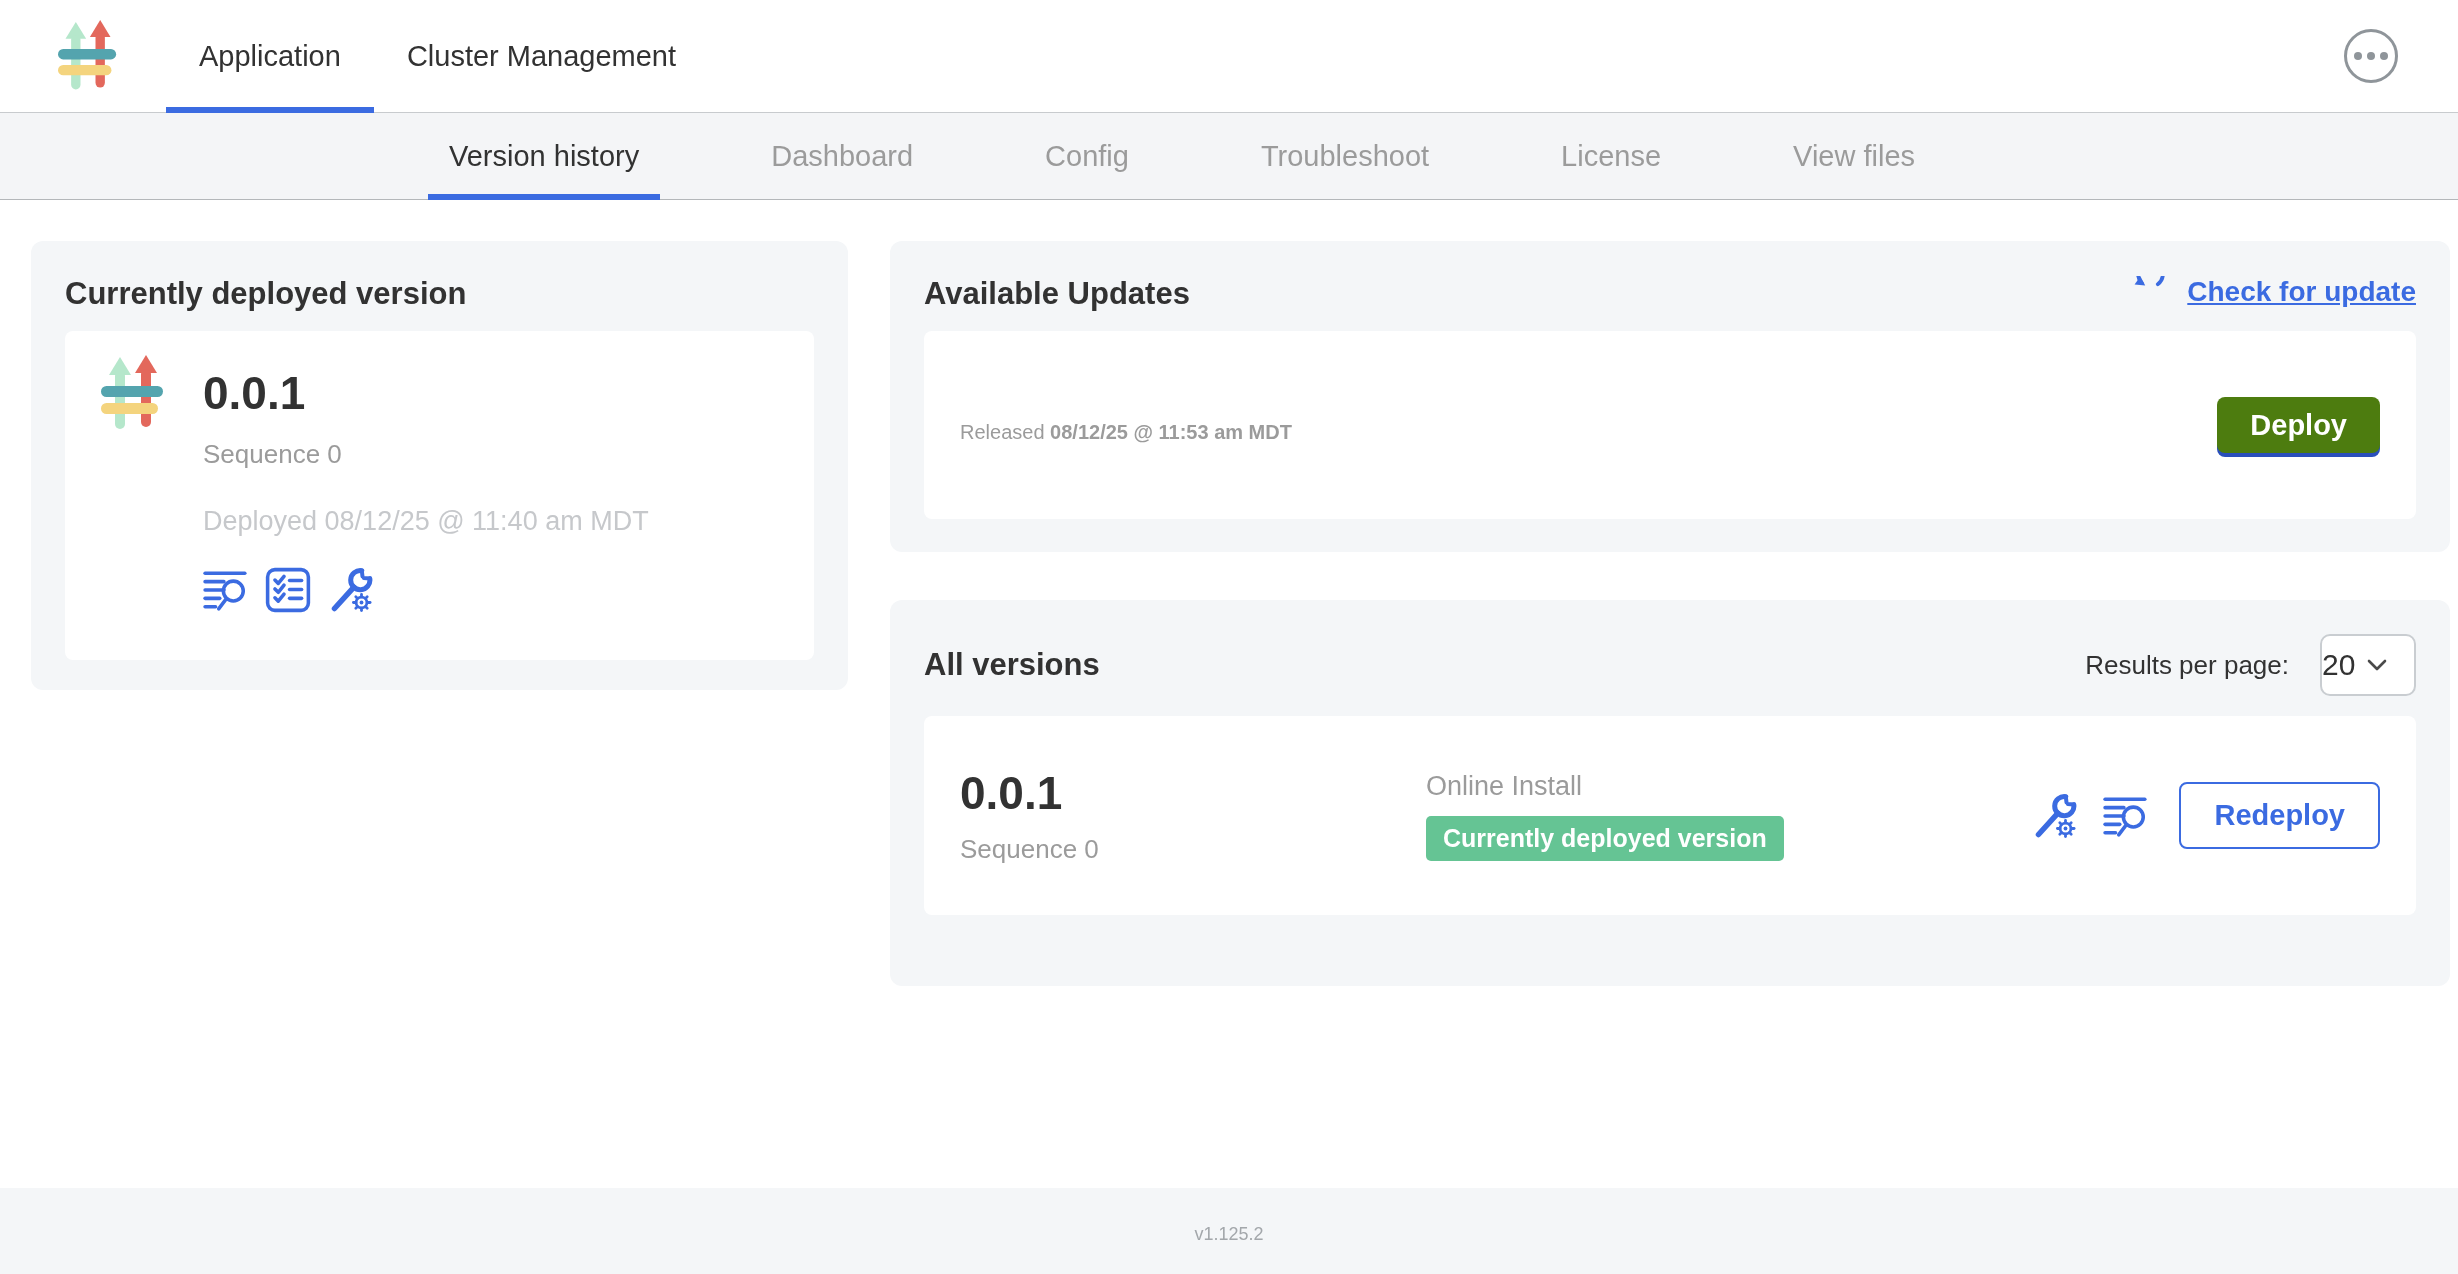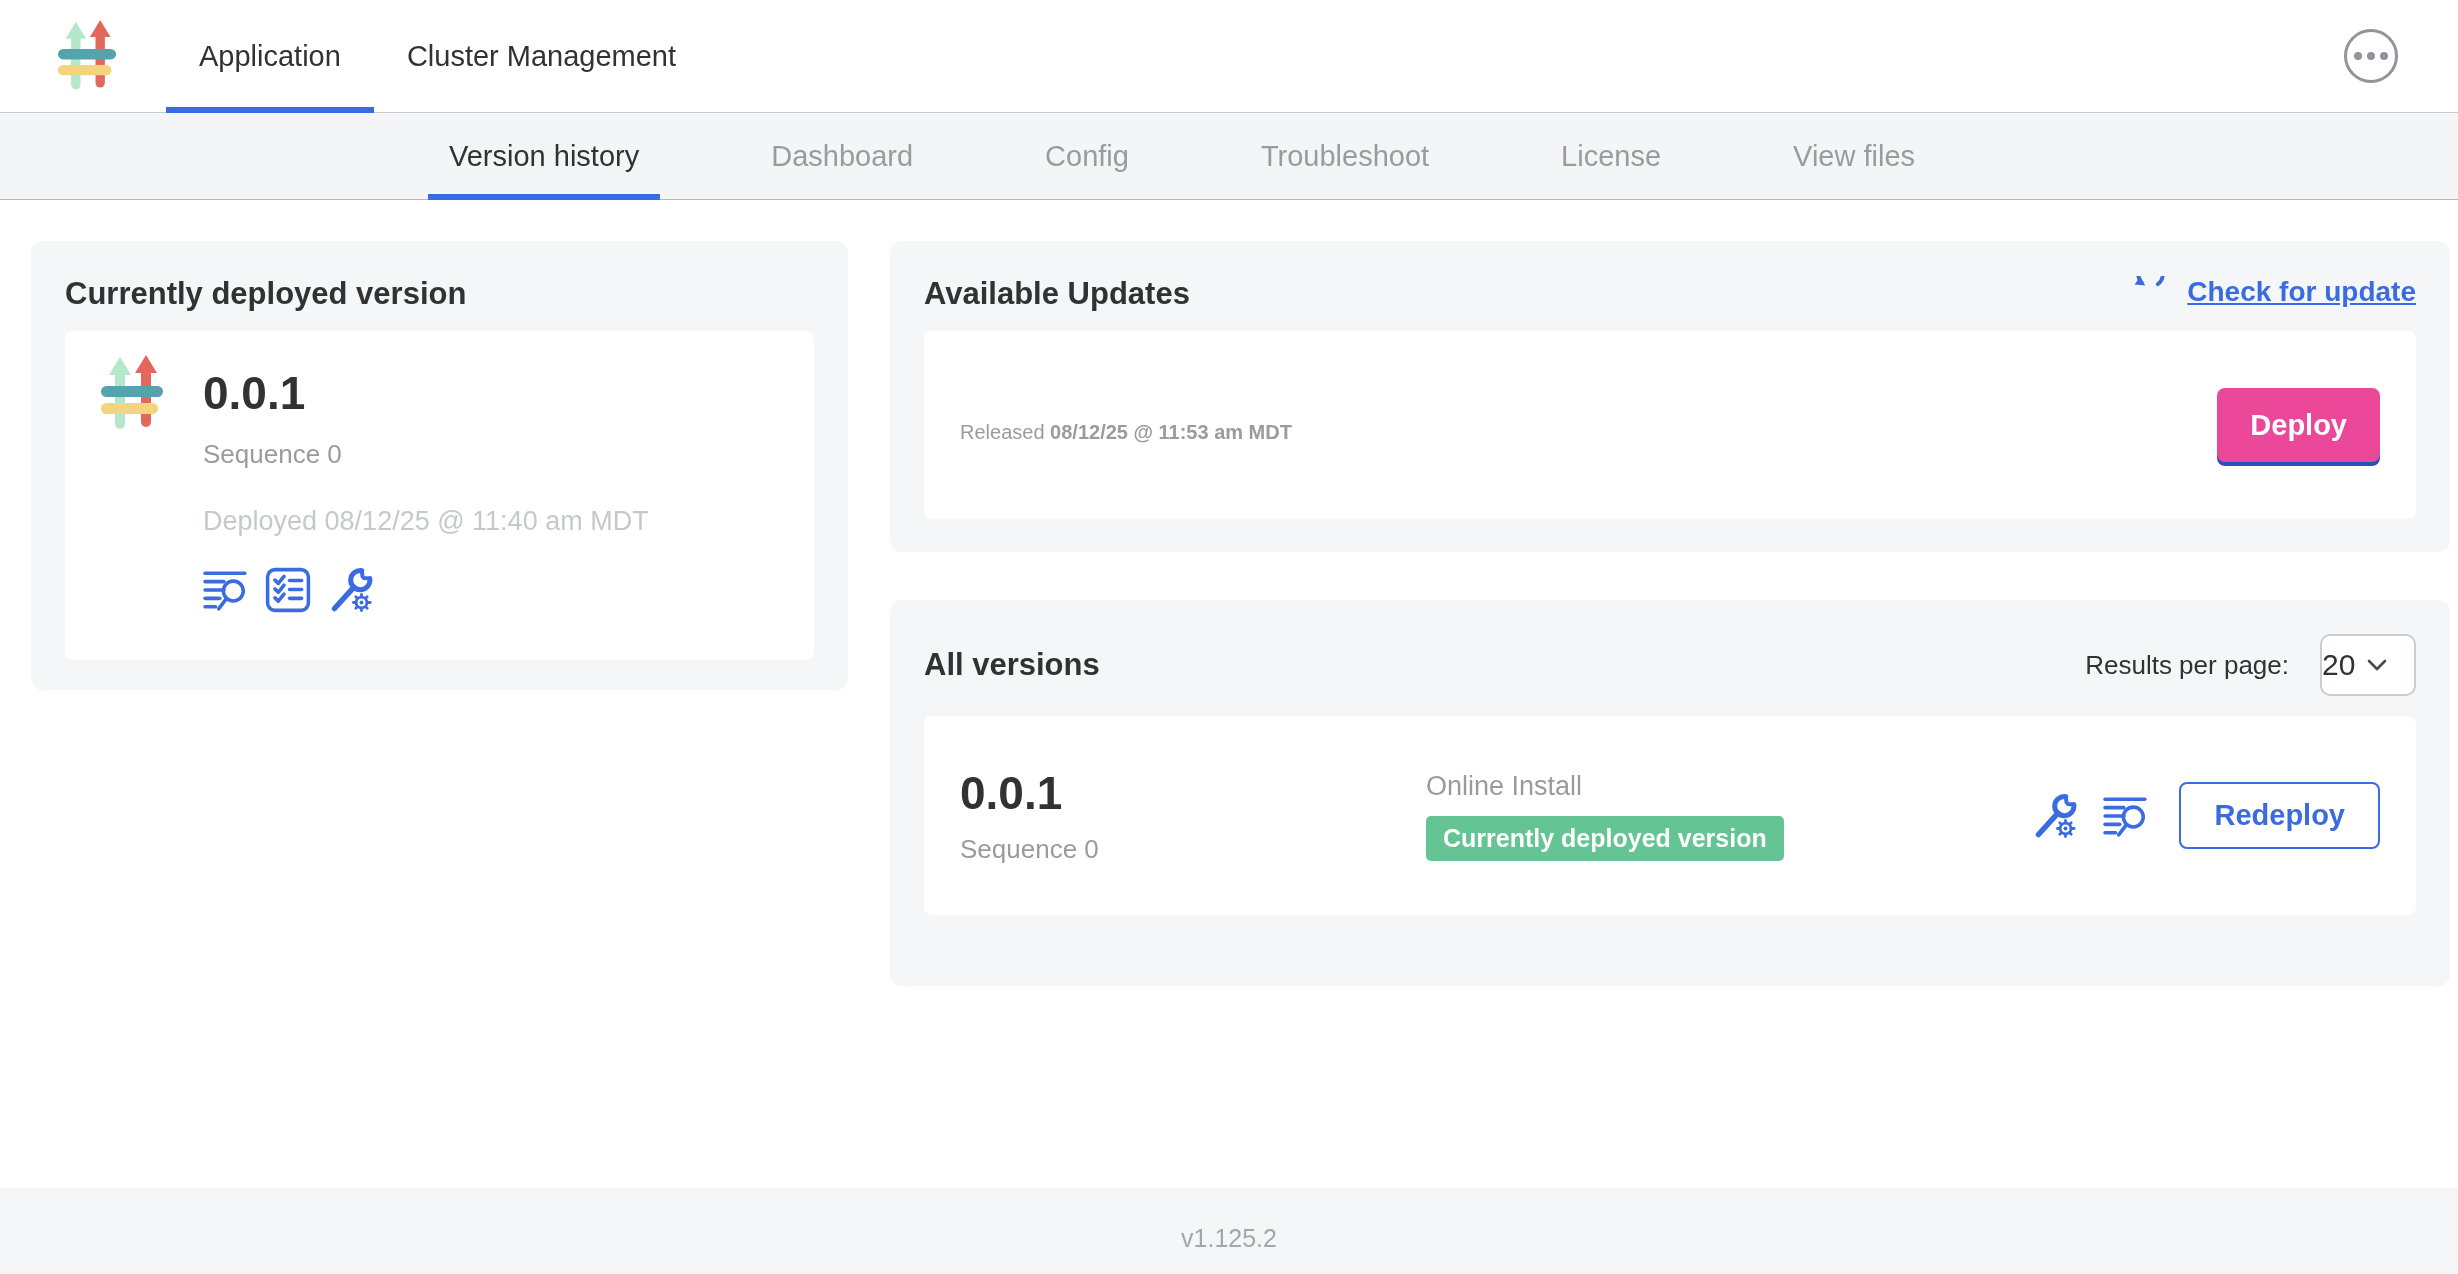--- a/index.html
+++ b/index.html
@@ -40,37 +40,37 @@
 
   .right-col { flex:1; display:flex; flex-direction:column; }
   .updates-card { height:311px; }
   .card-head { display:flex; align-items:center; }
   .check-link { margin-left:auto; display:flex; gap:20px; color:#3b6be1; font-size:28px; font-weight:bold; cursor:pointer; }
   .check-link .link-text { text-decoration:underline; }
   .refresh-ic { width:36px; height:36px; }
   .update-row { margin-top:18px; height:188px; display:flex; align-items:center; padding:0 36px; }
   .released { font-size:20px; color:#9b9b9b; margin-top:14px; }
   .released b { font-weight:bold; }
-  .deploy-btn { margin-left:auto; height:74px; padding:12px 33px; background:#ec4899; border:none; border-radius:8px; color:#fff; font-family:inherit; font-size:29px; font-weight:bold; box-shadow:0 4px 0 #2a4fbb; cursor:pointer; }
+  .deploy-btn { margin-left:auto; height:56px; padding:12px 33px; background:#4d7c0f; border:none; border-radius:8px; color:#fff; font-family:inherit; font-size:29px; font-weight:bold; box-shadow:0 4px 0 #2a4fbb; cursor:pointer; }
 
   .allv-card { height:386px; margin-top:48px; }
   .rpp { margin-left:auto; display:flex; align-items:center; gap:31px; }
   .rpp-label { font-size:26px; color:#323232; }
   .select-box { width:96px; height:62px; background:#fff; border:2px solid #c9cdd1; border-radius:10px; display:flex; align-items:center; justify-content:flex-start; gap:12px; font-size:30px; color:#323232; cursor:pointer; }
   .version-row { margin-top:20px; height:199px; display:flex; align-items:center; padding:0 36px; }
   .vcol { width:466px; flex:none; }
   .vcol .seq { margin-top:14px; }
   .mcol { flex:none; }
   .install-type { font-size:27px; color:#9b9b9b; font-weight:500; }
   .badge { display:inline-block; margin-top:14px; background:#65c494; color:#fff; font-size:25px; font-weight:bold; padding:8px 17px; border-radius:5px; }
   .acol { margin-left:auto; display:flex; align-items:center; gap:26px; }
   .redeploy-btn { margin-left:4px; height:67px; padding:0 33px; background:#fff; border:2px solid #3b6be1; border-radius:8px; color:#3b6be1; font-family:inherit; font-size:29px; font-weight:bold; cursor:pointer; }
 
   footer { height:86px; background:#f4f6f8; display:flex; justify-content:center; }
-  .footer-ver { font-size:25px; color:#a3a7ab; margin-top:36px; }
+  .footer-ver { font-size:18px; color:#a3a7ab; margin-top:36px; }
 </style>
 </head>
 <body>
 
 <svg width="0" height="0" style="position:absolute">
   <defs>
     <g id="logo-arrows">
       <path d="M8 20 L30 20 L19 2 Z" fill="#b5e7cb"></path>
       <rect x="14" y="16" width="10" height="58" rx="5" fill="#b5e7cb"></rect>
       <path d="M34 18 L56 18 L45 0 Z" fill="#e3685c"></path>

